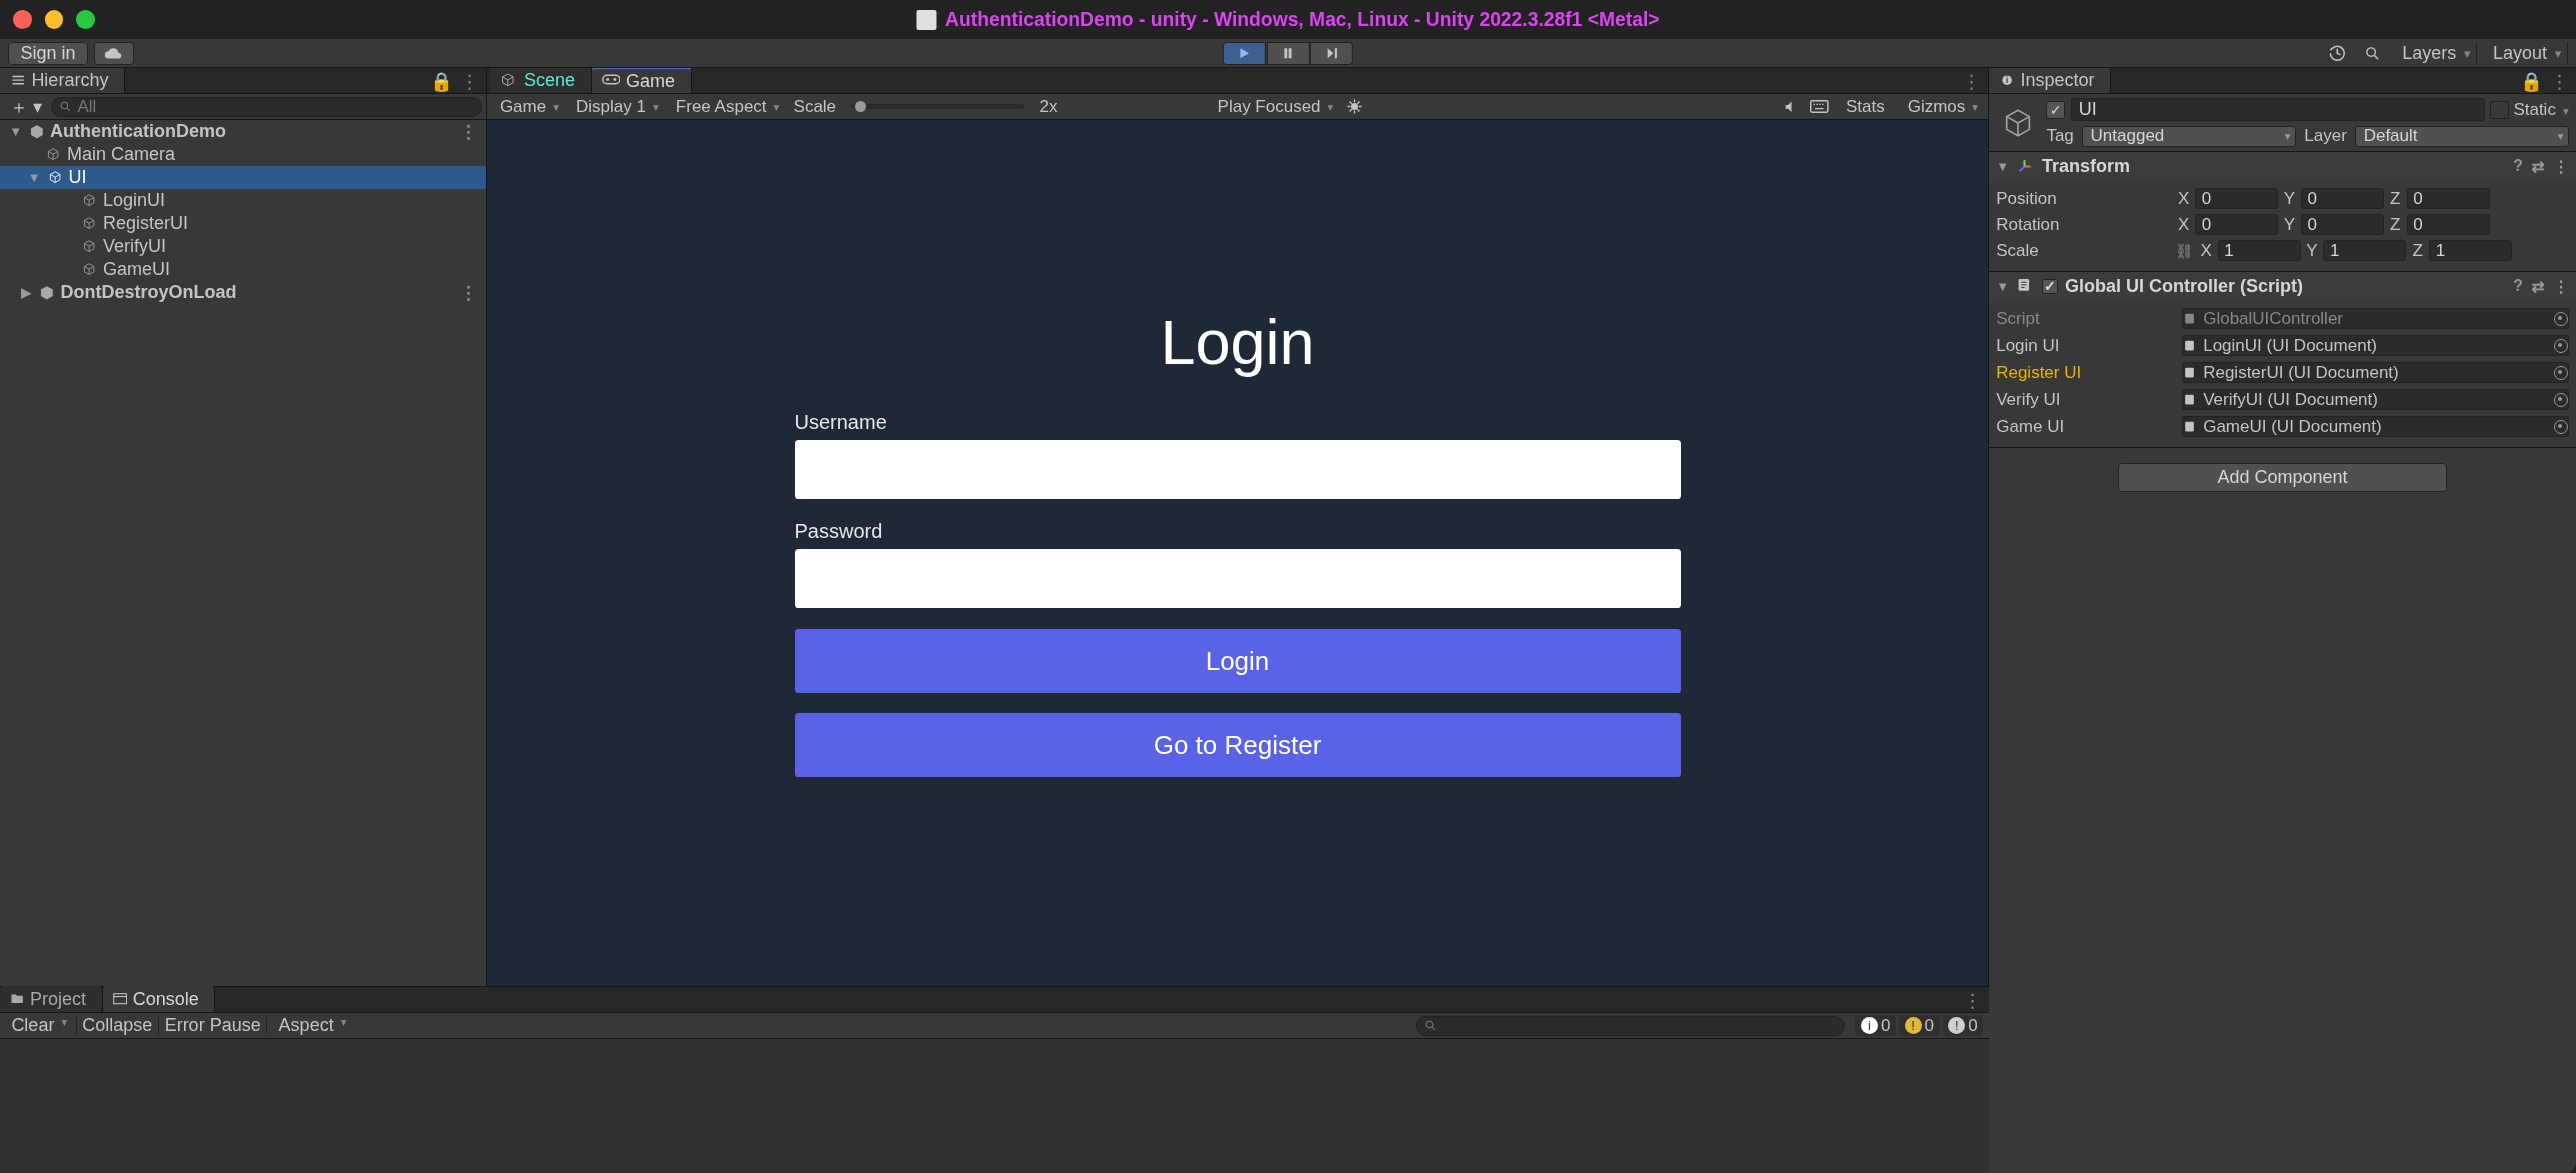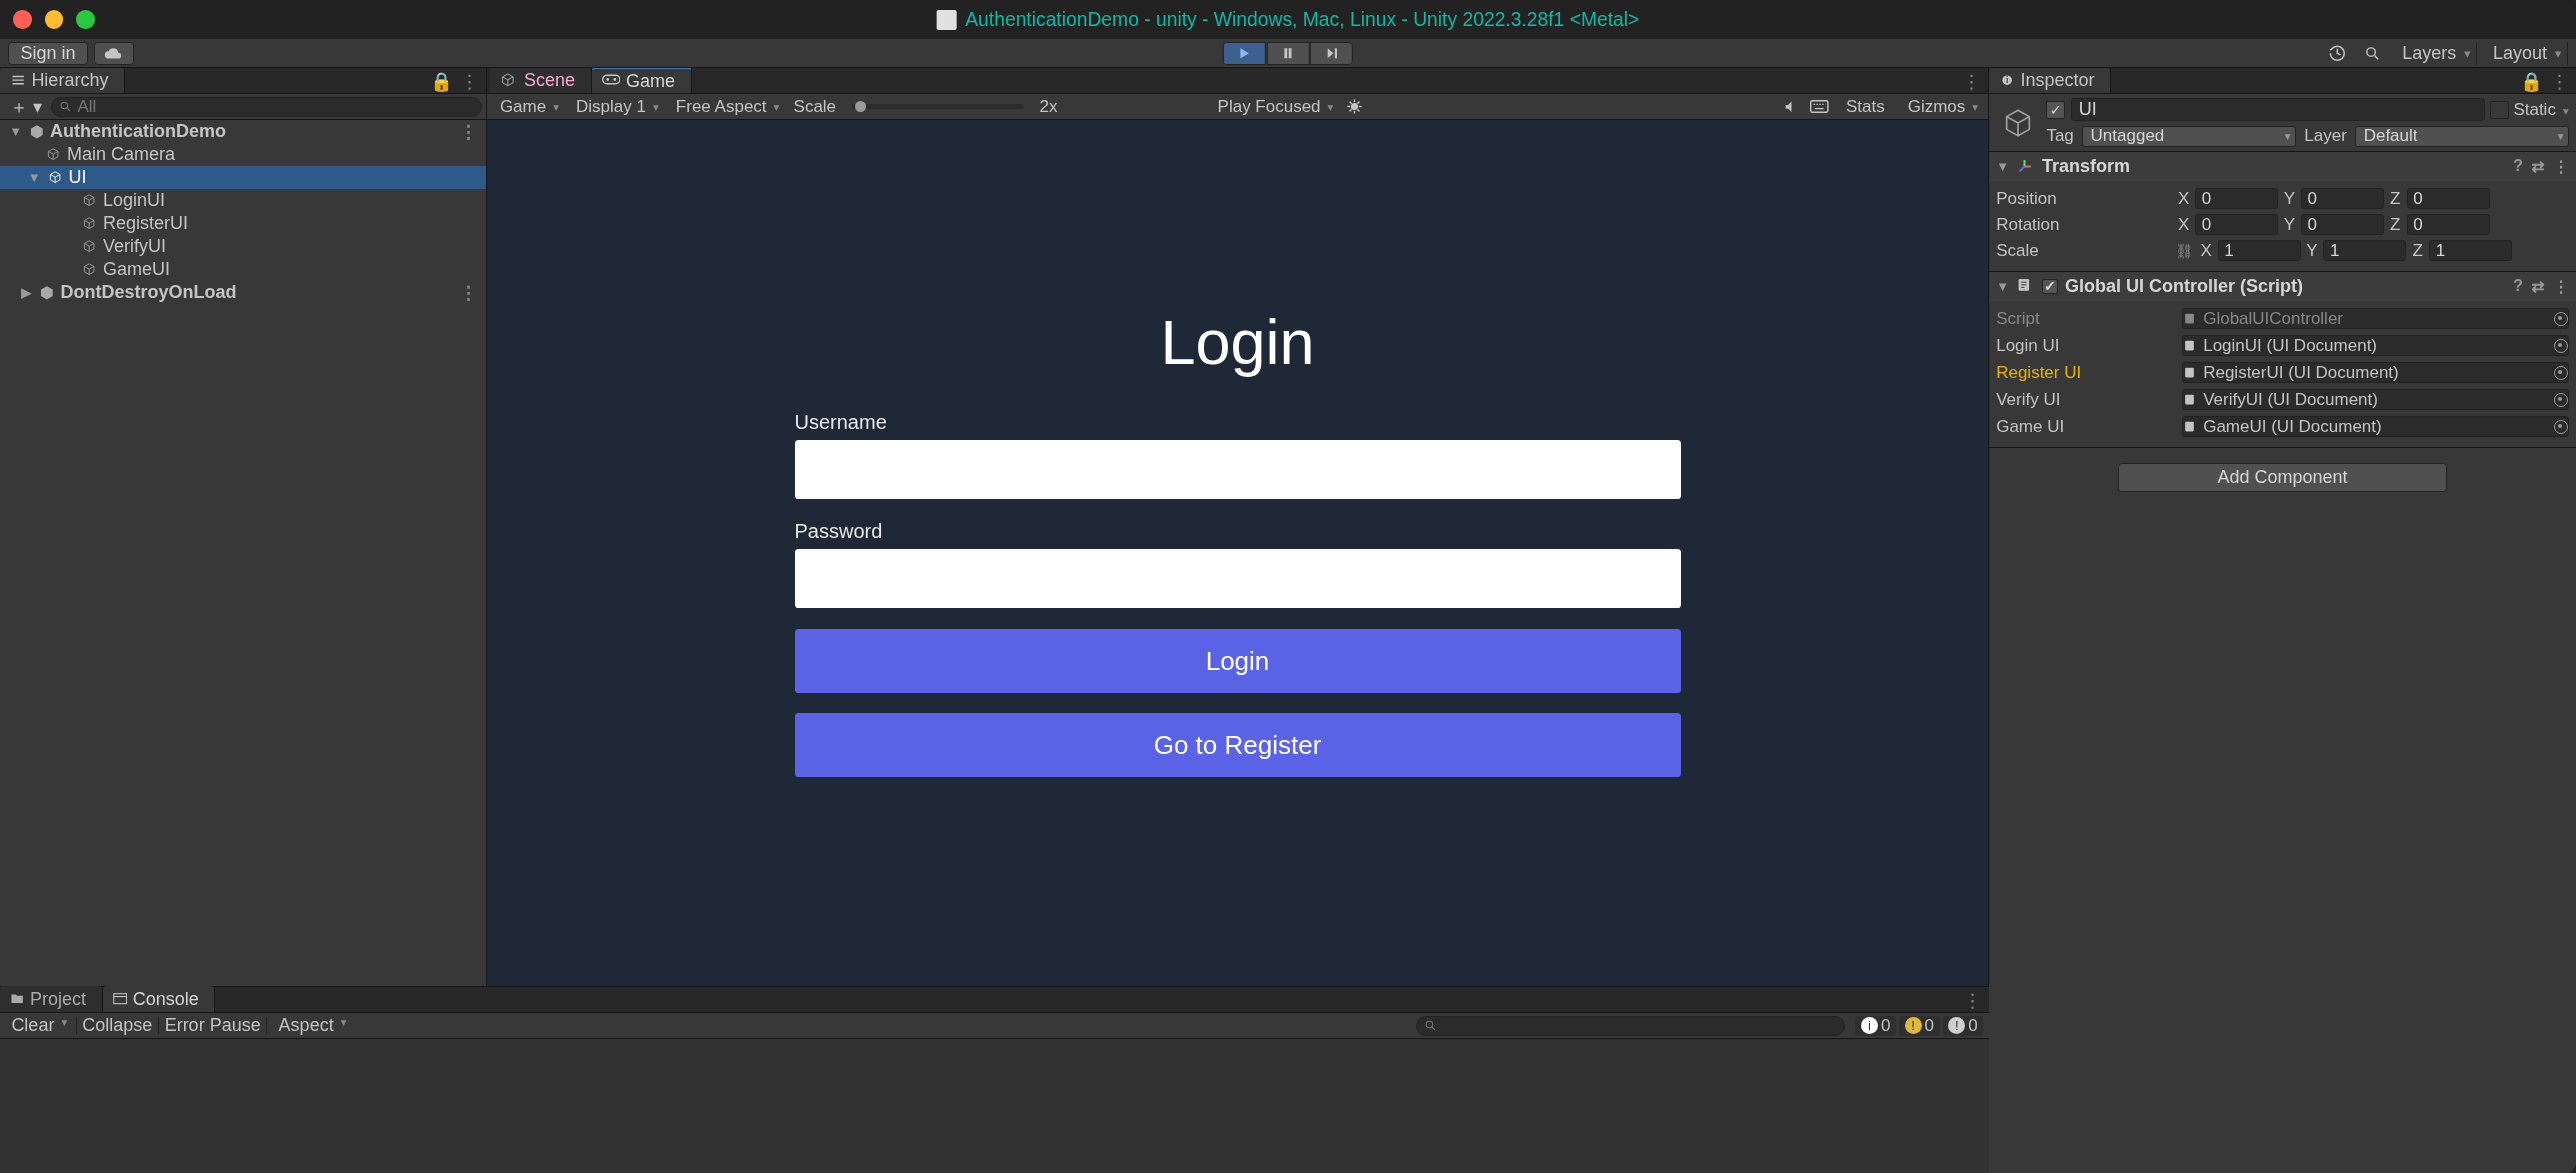--- a/index.html
+++ b/index.html
@@ -19,21 +19,21 @@
     height: 39px; background: #222222; display: flex; align-items: center;
     position: relative; padding: 0 13px;
   }
   .traffic-lights { display: flex; gap: 13px; align-items: center; }
   .tl { width: 18.6px; height: 18.6px; border-radius: 50%; }
   .tl.red { background: #ff5f57; }
   .tl.yellow { background: #febc2e; }
   .tl.green { background: #28c840; }
   .titlebar-title {
     position: absolute; left: 50%; transform: translateX(-50%);
-    color: #14b8a6; font-size: 19.3px; font-weight: 400;
+    color: #d946ef; font-size: 19.3px; font-weight: 700;
     display: flex; align-items: center; gap: 8.6px;
   }
   .titlebar-title .unity-logo { width: 20px; height: 20px; background: #e0e0e0; border-radius: 2.1px; }
 
   
   .toolbar {
     height: 29px; background: #383838; display: flex; align-items: center;
     border-bottom: 0.7px solid #161616; padding: 0 8px; position: relative;
   }
   .toolbar-left { display: flex; gap: 5.7px; align-items: center; }
@@ -104,21 +104,21 @@
   .tree-row.depth1 { padding-left: 44px; }
   .tree-row.depth2 { padding-left: 80px; }
   .tree-row.scene { font-weight: 600; }
   .tree-row.selected { background: #2d5a8a; color: #fff; }
   .tree-row .row-menu { margin-left:auto; margin-right:8.6px; color:#888; }
 
   
   .mid-col { flex: 1; display: flex; flex-direction: column; border-right: 0.7px solid #161616; min-width:0; }
   .mid-tabs { height: 26px; background: #282828; display: flex; align-items: flex-end; border-bottom: 0.7px solid #161616; padding-left:2.9px;}
   .mid-tab {
-    height: 26px; padding: 0 15.7px 0 10px; background: #2e2e2e; color: #f9a8d4;
+    height: 26px; padding: 0 15.7px 0 10px; background: #2e2e2e; color: #5eead4;
     display: flex; align-items: center; gap: 7.2px; font-size: 18px;
     border-right: 0.7px solid #161616; border-top-left-radius:3.6px; border-top-right-radius:3.6px;
   }
   .mid-tab.active { background: #383838; color: #d6d6d6; border-top: 2.1px solid #4a78b5; }
   .mid-tab .tab-ico { width: 17px; height: 17px; }
   .mid-tabs .right-dot { margin-left:auto; margin-right:7.2px; color:#888;}
   .game-toolbar {
     height: 26px; background: #383838; display: flex; align-items: center;
     border-bottom: 0.7px solid #161616; gap: 5.7px; padding: 0 5.7px; font-size: 17px;
   }

